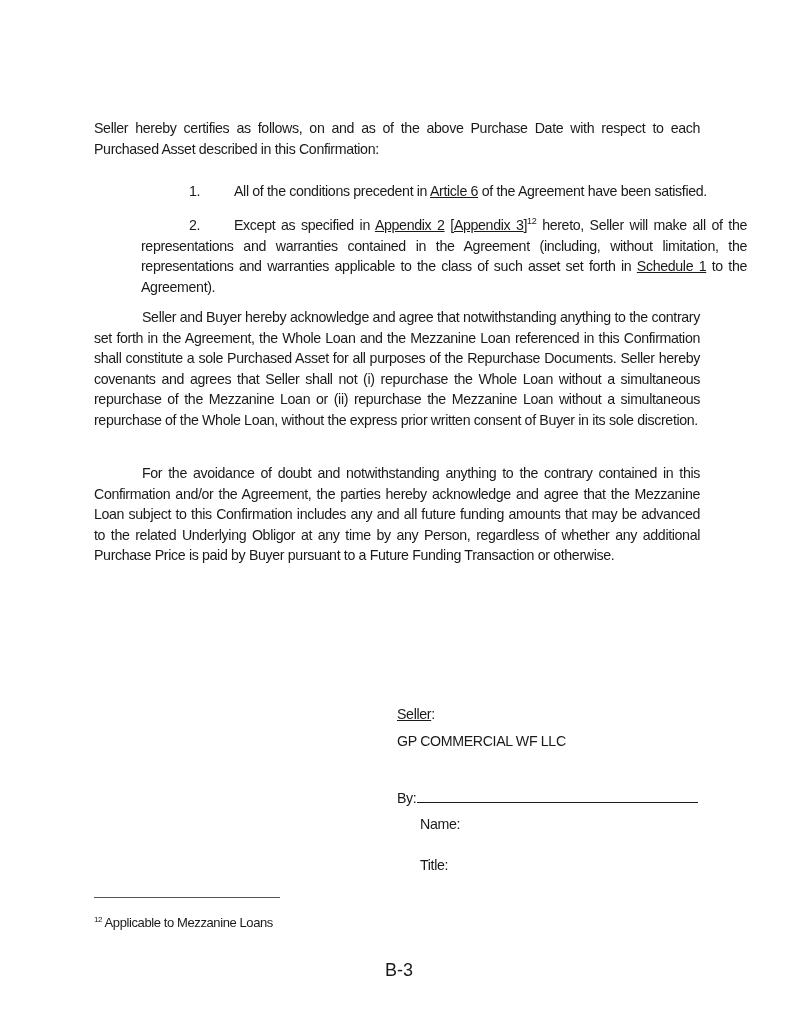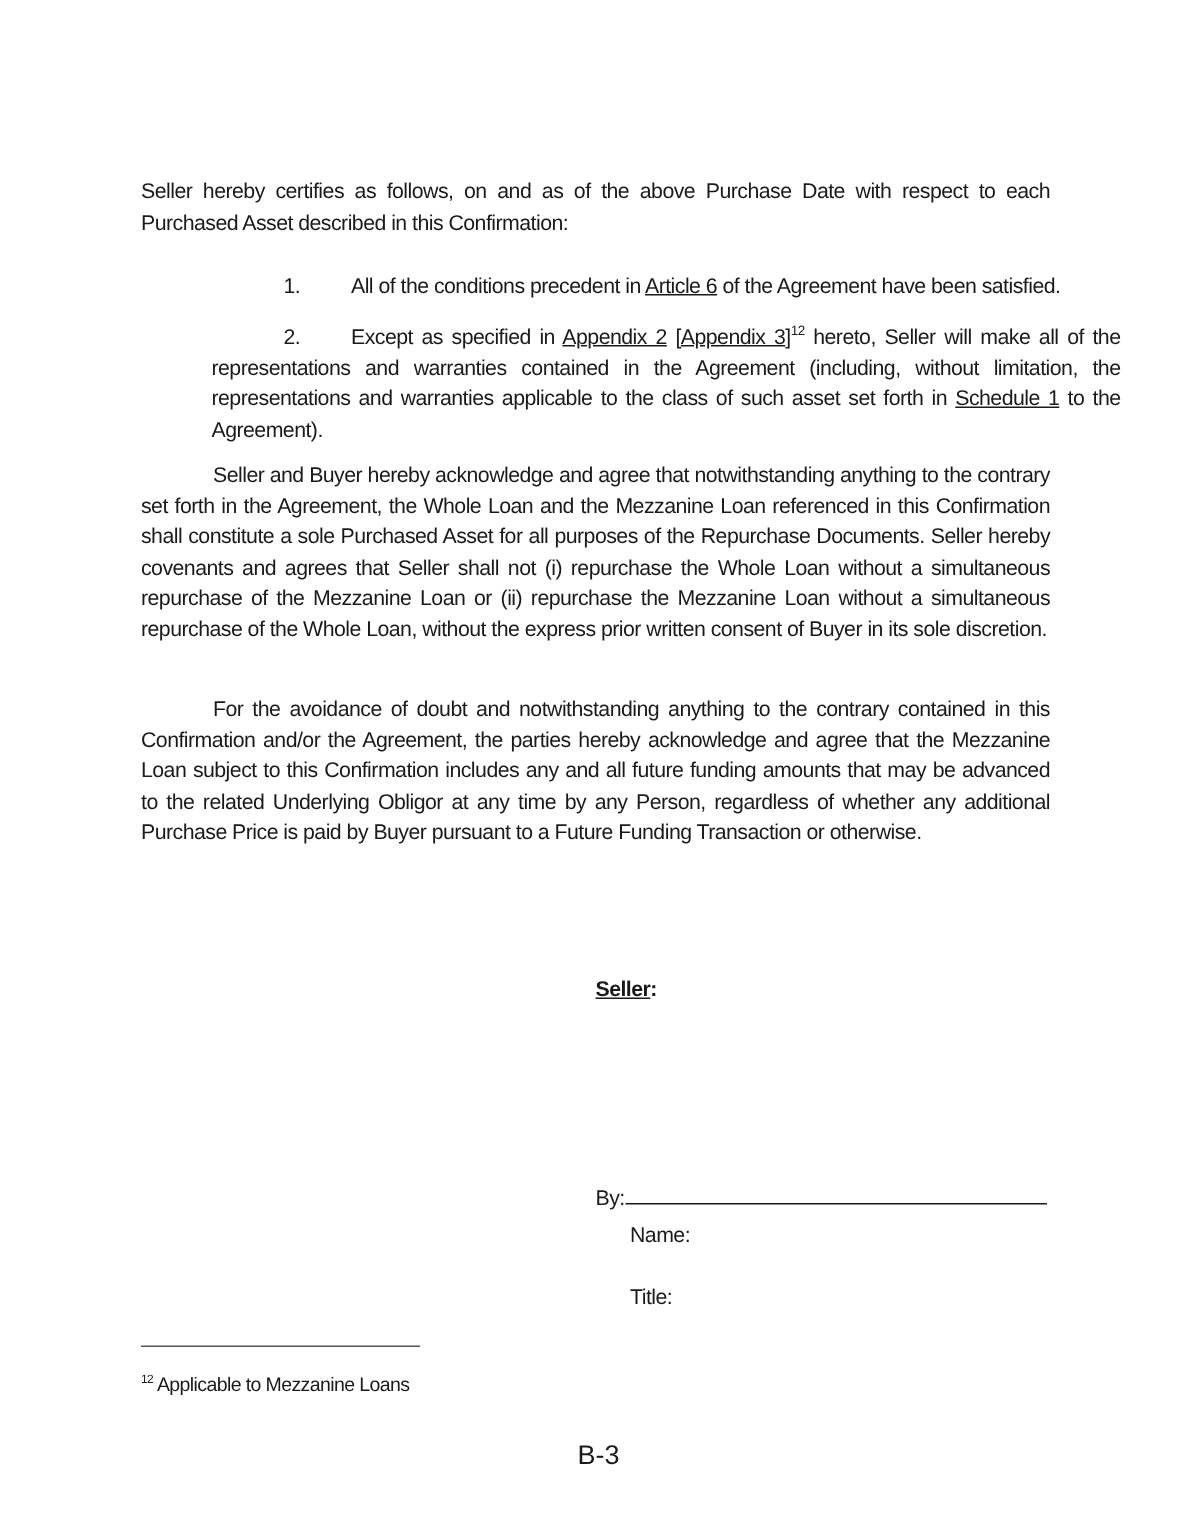--- a/index.html
+++ b/index.html
@@ -104,24 +104,25 @@
   </div>
 
   <div class="num-item" style="top:215px;">
     <span class="num-full" style="padding-left:48px;width:45px;">2.</span><span>Except as specified in </span><span class="u">Appendix 2</span><span> [</span><span class="u">Appendix 3</span><span>]</span><sup>12</sup><span> hereto, Seller will make all of the representations and warranties contained in the Agreement (including, without limitation, the representations and warranties applicable to the class of such asset set forth in </span><span class="u">Schedule 1</span><span> to the Agreement).</span>
   </div>
 
   <p class="para indent" style="top:307px; margin:0;">Seller and Buyer hereby acknowledge and agree that notwithstanding anything to the contrary set forth in the Agreement, the Whole Loan and the Mezzanine Loan referenced in this Confirmation shall constitute a sole Purchased Asset for all purposes of the Repurchase Documents. Seller hereby covenants and agrees that Seller shall not (i) repurchase the Whole Loan without a simultaneous repurchase of the Mezzanine Loan or (ii) repurchase the Mezzanine Loan without a simultaneous repurchase of the Whole Loan, without the express prior written consent of Buyer in its sole discretion.</p>
 
   <p class="para indent" style="top:463px; margin:0;">For the avoidance of doubt and notwithstanding anything to the contrary contained in this Confirmation and/or the Agreement, the parties hereby acknowledge and agree that the Mezzanine Loan subject to this Confirmation includes any and all future funding amounts that may be advanced to the related Underlying Obligor at any time by any Person, regardless of whether any additional Purchase Price is paid by Buyer pursuant to a Future Funding Transaction or otherwise.</p>
 
-  <div class="sig" style="top:650px;font-weight:bold;">
+  <div class="sig" style="top:704px;">
     <span class="u">Seller</span><span>:</span>
   </div>
 
+  <div class="sig" style="top:731px;">GP COMMERCIAL WF LLC</div>
 
   <div class="sig" style="top:788px;">
     <span>By:</span><span class="sig-line"></span>
   </div>
 
   <div class="sub-label" style="top:815px;">Name:</div>
   <div class="sub-label" style="top:833px;margin-top:23px;">Title:</div>
 
   <div class="fn-rule"></div>
 

